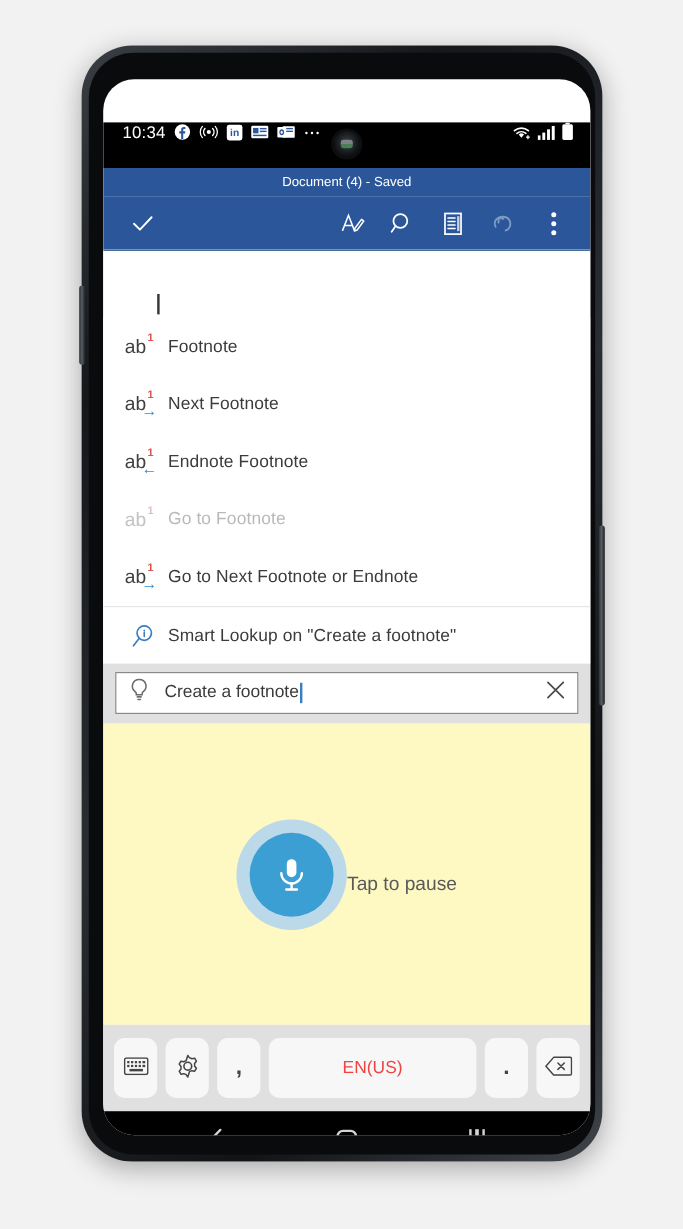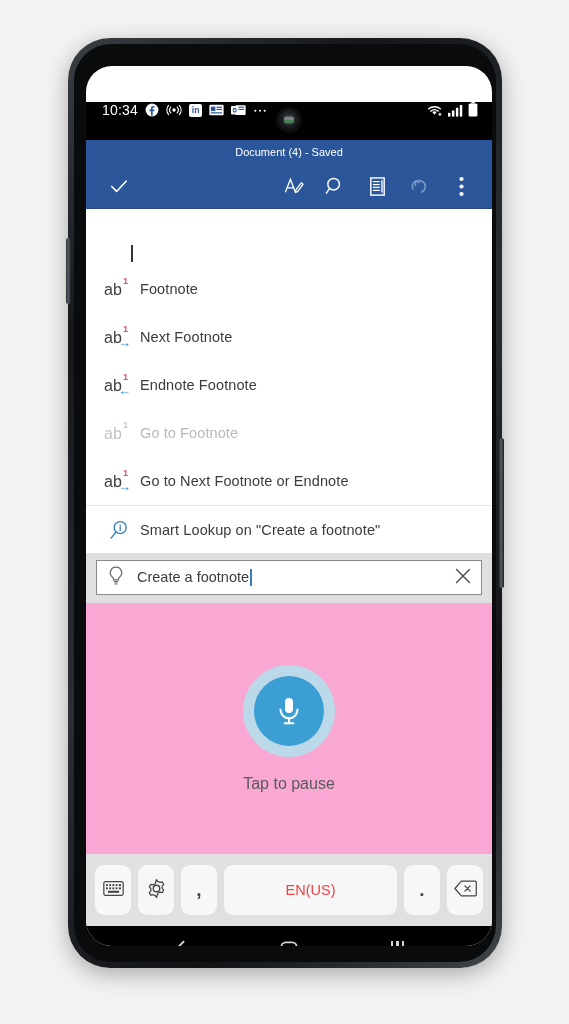--- a/index.html
+++ b/index.html
@@ -186,23 +186,23 @@
   #search-value {
     font-size: 14.5px; color: #3b3b3b;
     margin-left: 11px;
   }
   #search-caret {
     width: 1.5px; height: 17px; background: #3a7fc1; margin-left: 1px;
   }
 
   
   #voice-panel {
-    background: #f9a8d4;
+    background: #fef9c3;
     height: 251px;
-    display: flex; flex-direction: column;
+    display: flex; 
     align-items: center; justify-content: center; text-align: right;
   }
   #mic-halo {
     width: 92px; height: 92px; border-radius: 50%;
     background: #bcd9ea;
     display: flex; align-items: center; justify-content: center;
   }
   #mic-button {
     width: 70px; height: 70px; border-radius: 50%;
     background: #3c9fd4;

